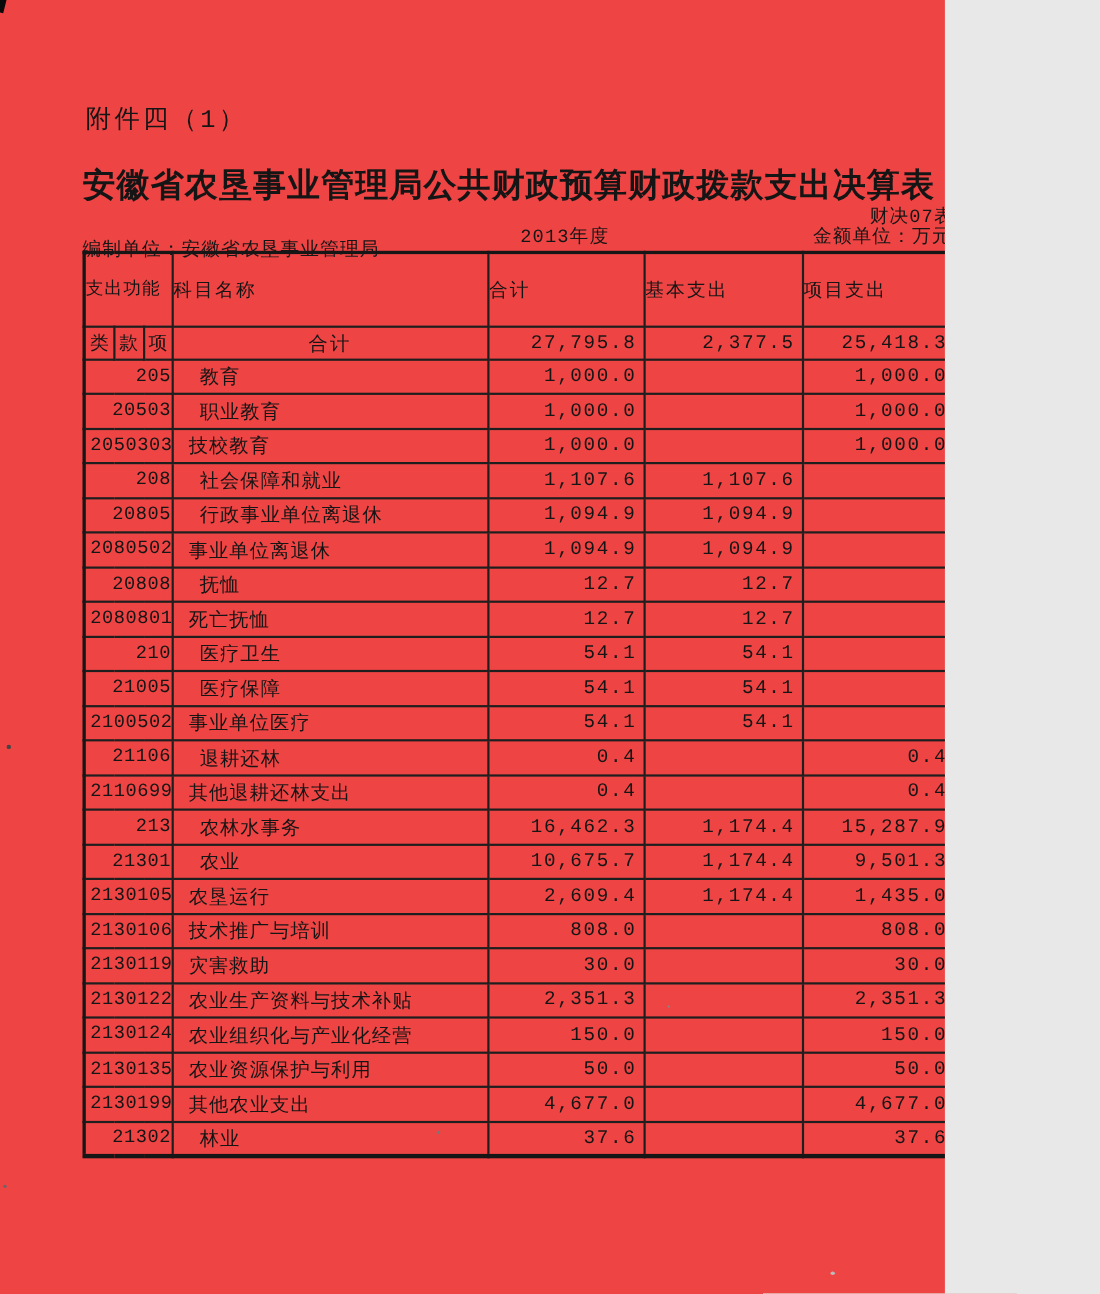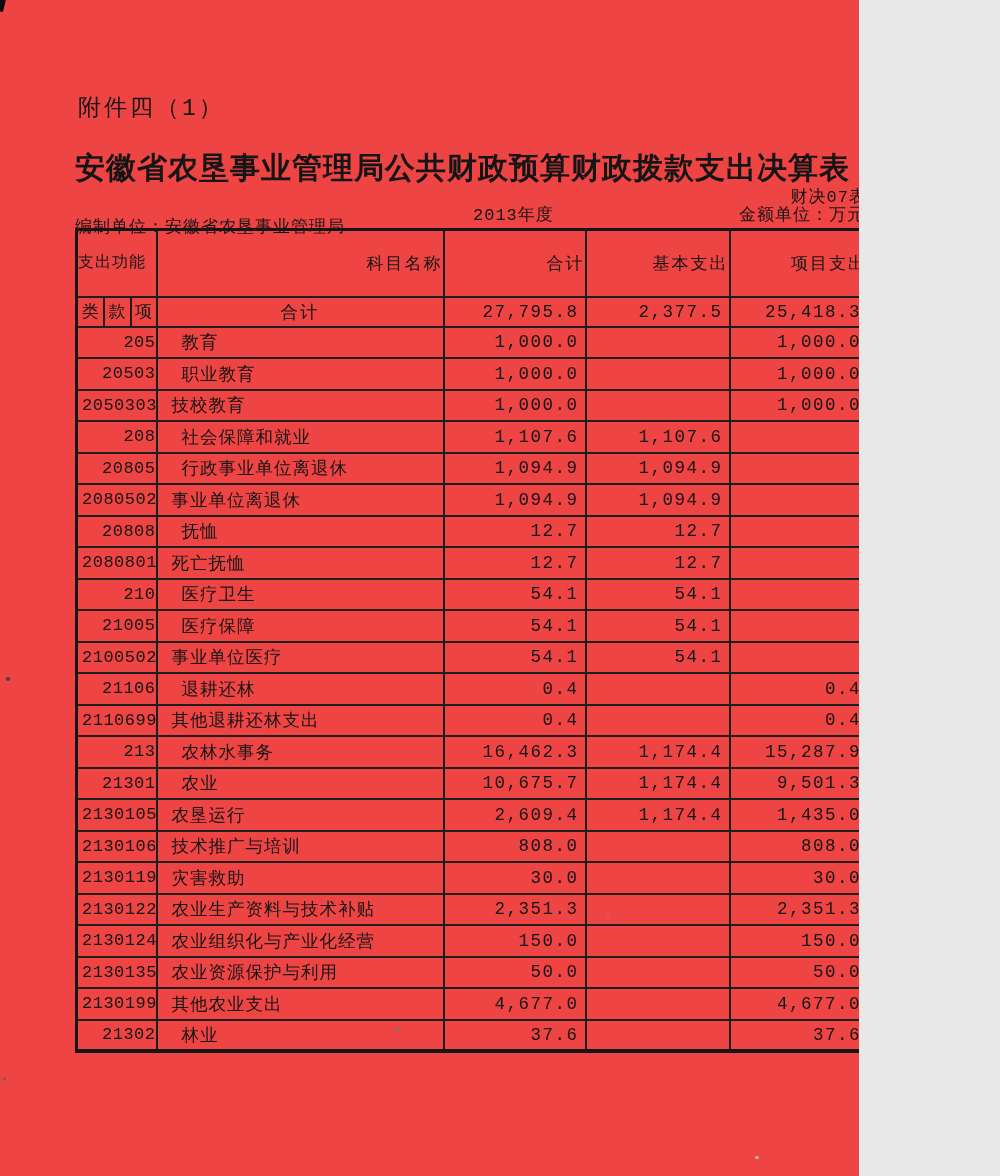--- a/index.html
+++ b/index.html
@@ -40,21 +40,21 @@
     font-weight:normal; overflow:hidden; white-space:nowrap;
   }
   tr.hdr-main { height:67px; }
   tr.hdr-sub  { height:30px; }
   tbody tr    { height:31.5px; }
 
   th.code-header {
     font-size:16px; text-align:center; line-height:1.3;
     white-space:pre-line; letter-spacing:1px;
   }
-  th.col-header { font-size:17px; text-align:right; letter-spacing:2px; }
+  th.col-header { font-size:17px; text-align:left; letter-spacing:2px; }
   td.sub-cell   { font-size:17px; text-align:center; }
   td.total-label{ font-size:17.5px; text-align:center; letter-spacing:2px; }
 
   td.code { font-size:17px; text-align:right; padding-left:4px; letter-spacing:0.5px; }
   td.name { font-size:17.5px; text-align:left; padding-left:24px; letter-spacing:1px; }
   td.name.indent { padding-left:14px; }
   td.num  { font-size:17.5px; text-align:right; padding-right:6px; letter-spacing:1.5px; }
 
   
   .speck { position:absolute; background:#222; border-radius:50%; }

